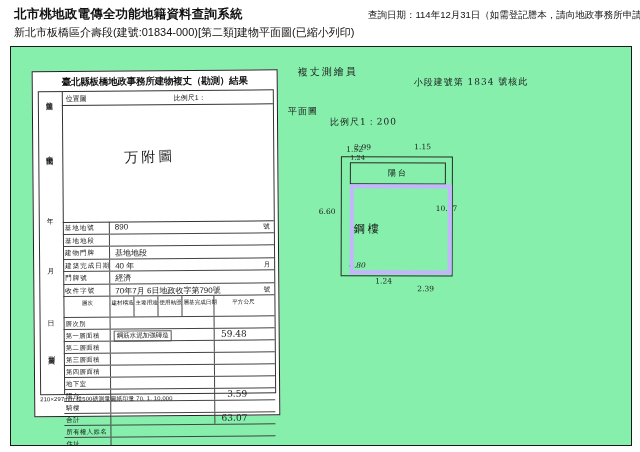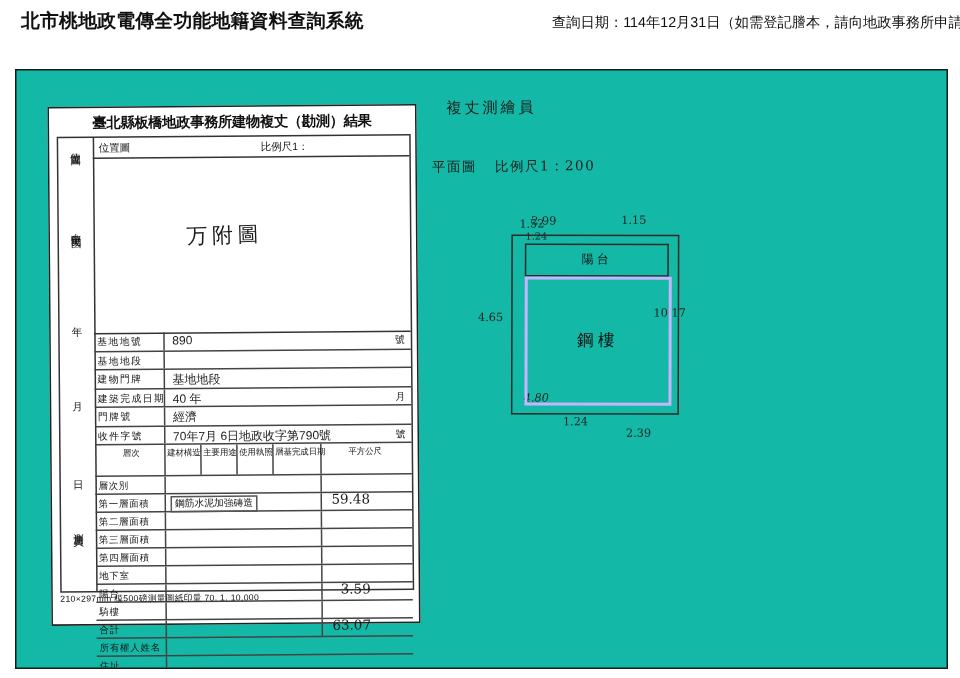--- a/index.html
+++ b/index.html
@@ -46,21 +46,21 @@
   }
 
   
   .doc-frame {
     position: absolute;
     left: 10px;
     top: 46px;
     width: 620px;
     height: 398px;
     border: 1px solid #1a1a1a;
-    background: #14b8a6;
+    background: #86efac;
     overflow: hidden;
   }
 
   
   .scan {
     position: absolute;
     left: 0; top: 0;
     width: 620px;
     height: 398px;
     transform: rotate(-0.45deg);
@@ -253,21 +253,21 @@
   
   .ann {
     position: absolute;
     font-family: "DejaVu Serif", serif;
     color: #1b1b1b;
     white-space: nowrap;
   }
   .ann-1 { left: 288px; top: 18px; font-size: 10px; letter-spacing: 2px; }
   .ann-2 { left: 404px; top: 30px; font-size: 9px; letter-spacing: 1px; }
   .ann-3 { left: 278px; top: 58px; font-size: 9px; letter-spacing: 1px; }
-  .ann-4 { left: 320px; top: 58px; font-size: 9px; letter-spacing: 1px; }
+  .ann-4 { left: 320px; top: 69px; font-size: 9px; letter-spacing: 1px; }
 
   
   .plan-outer {
     position: absolute;
     left: 330px;
     top: 110px;
     width: 110px;
     height: 118px;
     border: 1.2px solid #2a2a2a;
     transform: rotate(0.6deg);
@@ -280,24 +280,24 @@
     font-size: 8px;
     font-family: "DejaVu Serif", serif;
     text-align: center;
     line-height: 20px;
     letter-spacing: 2px;
   }
   .plan-main {
     position: absolute;
     left: 8px; top: 27px;
     width: 94px; height: 82px;
-    border: 2px solid #c4b5fd;
+    border: 4px solid #c4b5fd;
     font-size: 11px;
     font-family: "DejaVu Serif", serif;
-    text-align: center;
+    text-align: left;
     line-height: 82px;
     letter-spacing: 3px;
   }
   .dim {
     position: absolute;
     font-family: "DejaVu Serif", serif;
     font-size: 7.5px;
     color: #222;
     white-space: nowrap;
   }
@@ -309,20 +309,21 @@
   .d-right    { left: 425px; top: 158px; }
   .d-botleft  { left: 338px; top: 214px; font-style: italic; }
   .d-botmid   { left: 364px; top: 230px; }
   .d-bot      { left: 406px; top: 238px; }
 </style>
 </head>
 <body>
 
 <div class="header">
   <div class="hdr-title">北市桃地政電傳全功能地籍資料查詢系統</div>
+  <div class="hdr-sub">新北市板橋區介壽段(建號:01834-000)[第二類]建物平面圖(已縮小列印)</div>
   <div class="hdr-date">查詢日期：114年12月31日（如需登記謄本，請向地政事務所申請。）</div>
 </div>
 
 <div class="doc-frame">
   <div class="scan">
 
     <div class="form-box">
       <div class="form-title">臺北縣板橋地政事務所建物複丈（勘測）結果</div>
 
       <div class="form-inner">
@@ -479,28 +480,29 @@
             </div>
 
           </div>
         </div>
       </div>
 
       <div class="form-footer">210×297mm 模500磅測量圖紙印量 70. 1. 10,000</div>
     </div>
 
     <div class="ann ann-1">複丈測繪員</div>
+    <div class="ann ann-2">小段建號第 1834 號核此</div>
     <div class="ann ann-3">平面圖</div>
     <div class="ann ann-4">比例尺1：200</div>
 
     <div class="dim d-topleft">1.52</div>
     <div class="dim d-topmid">2.99</div>
     <div class="dim d-topright">1.15</div>
     <div class="dim d-inleft">1.24</div>
-    <div class="dim d-left">4.65</div>
+    <div class="dim d-left">6.60</div>
     <div class="dim d-right">10.17</div>
     <div class="dim d-botleft">4.80</div>
     <div class="dim d-botmid">1.24</div>
     <div class="dim d-bot">2.39</div>
 
     <div class="plan-outer">
       <div class="plan-bal">陽台</div>
       <div class="plan-main">鋼樓</div>
     </div>
 

